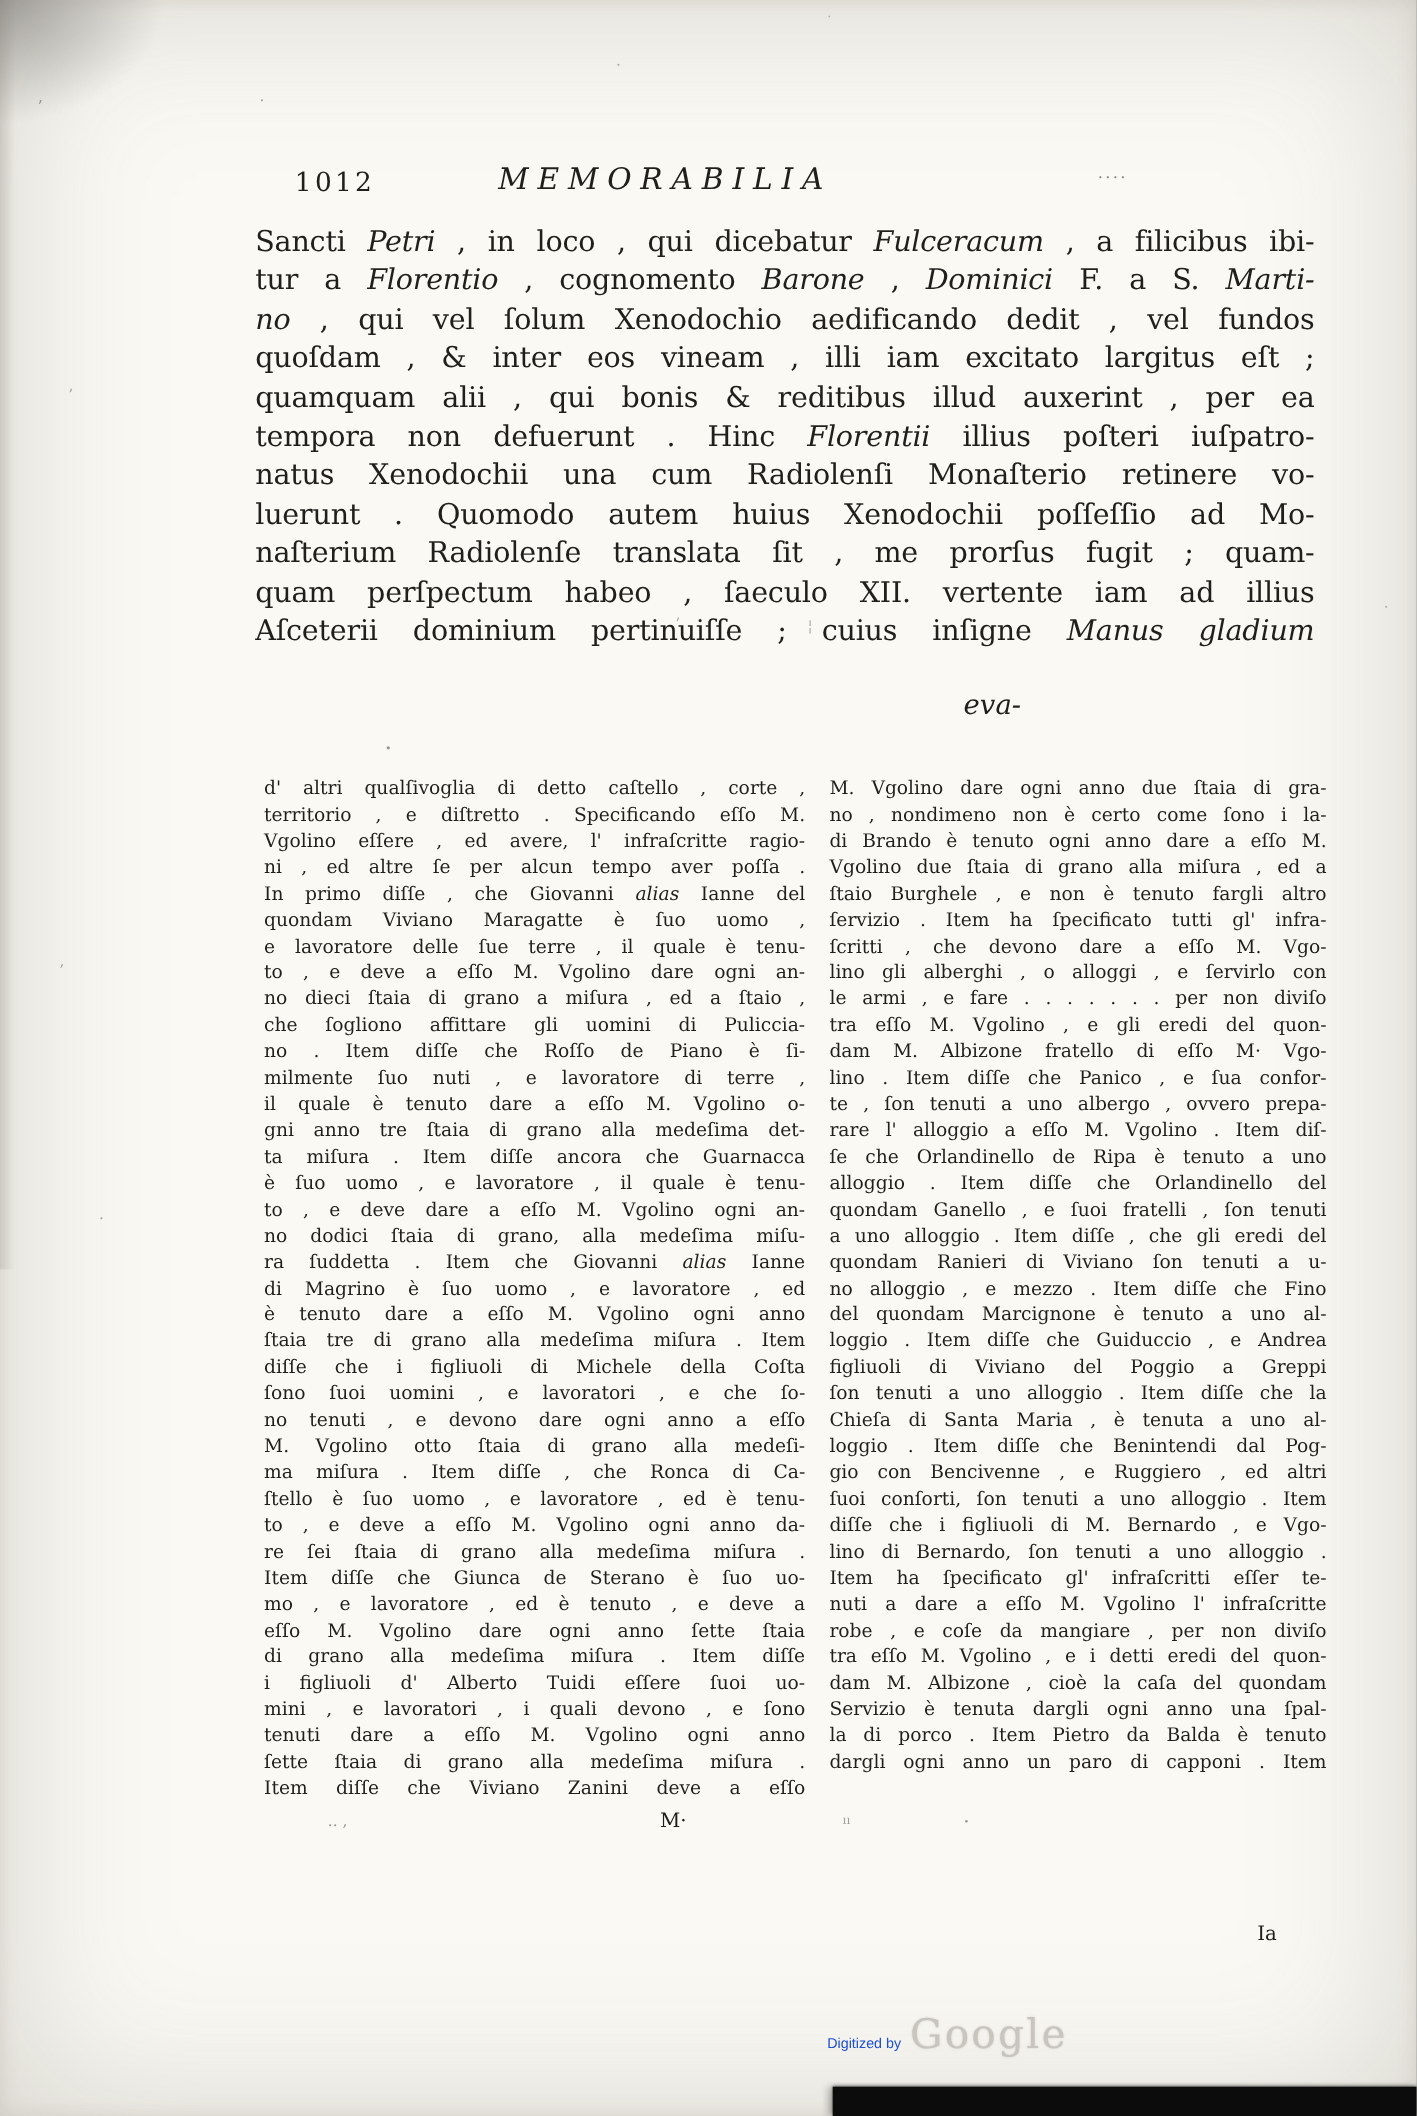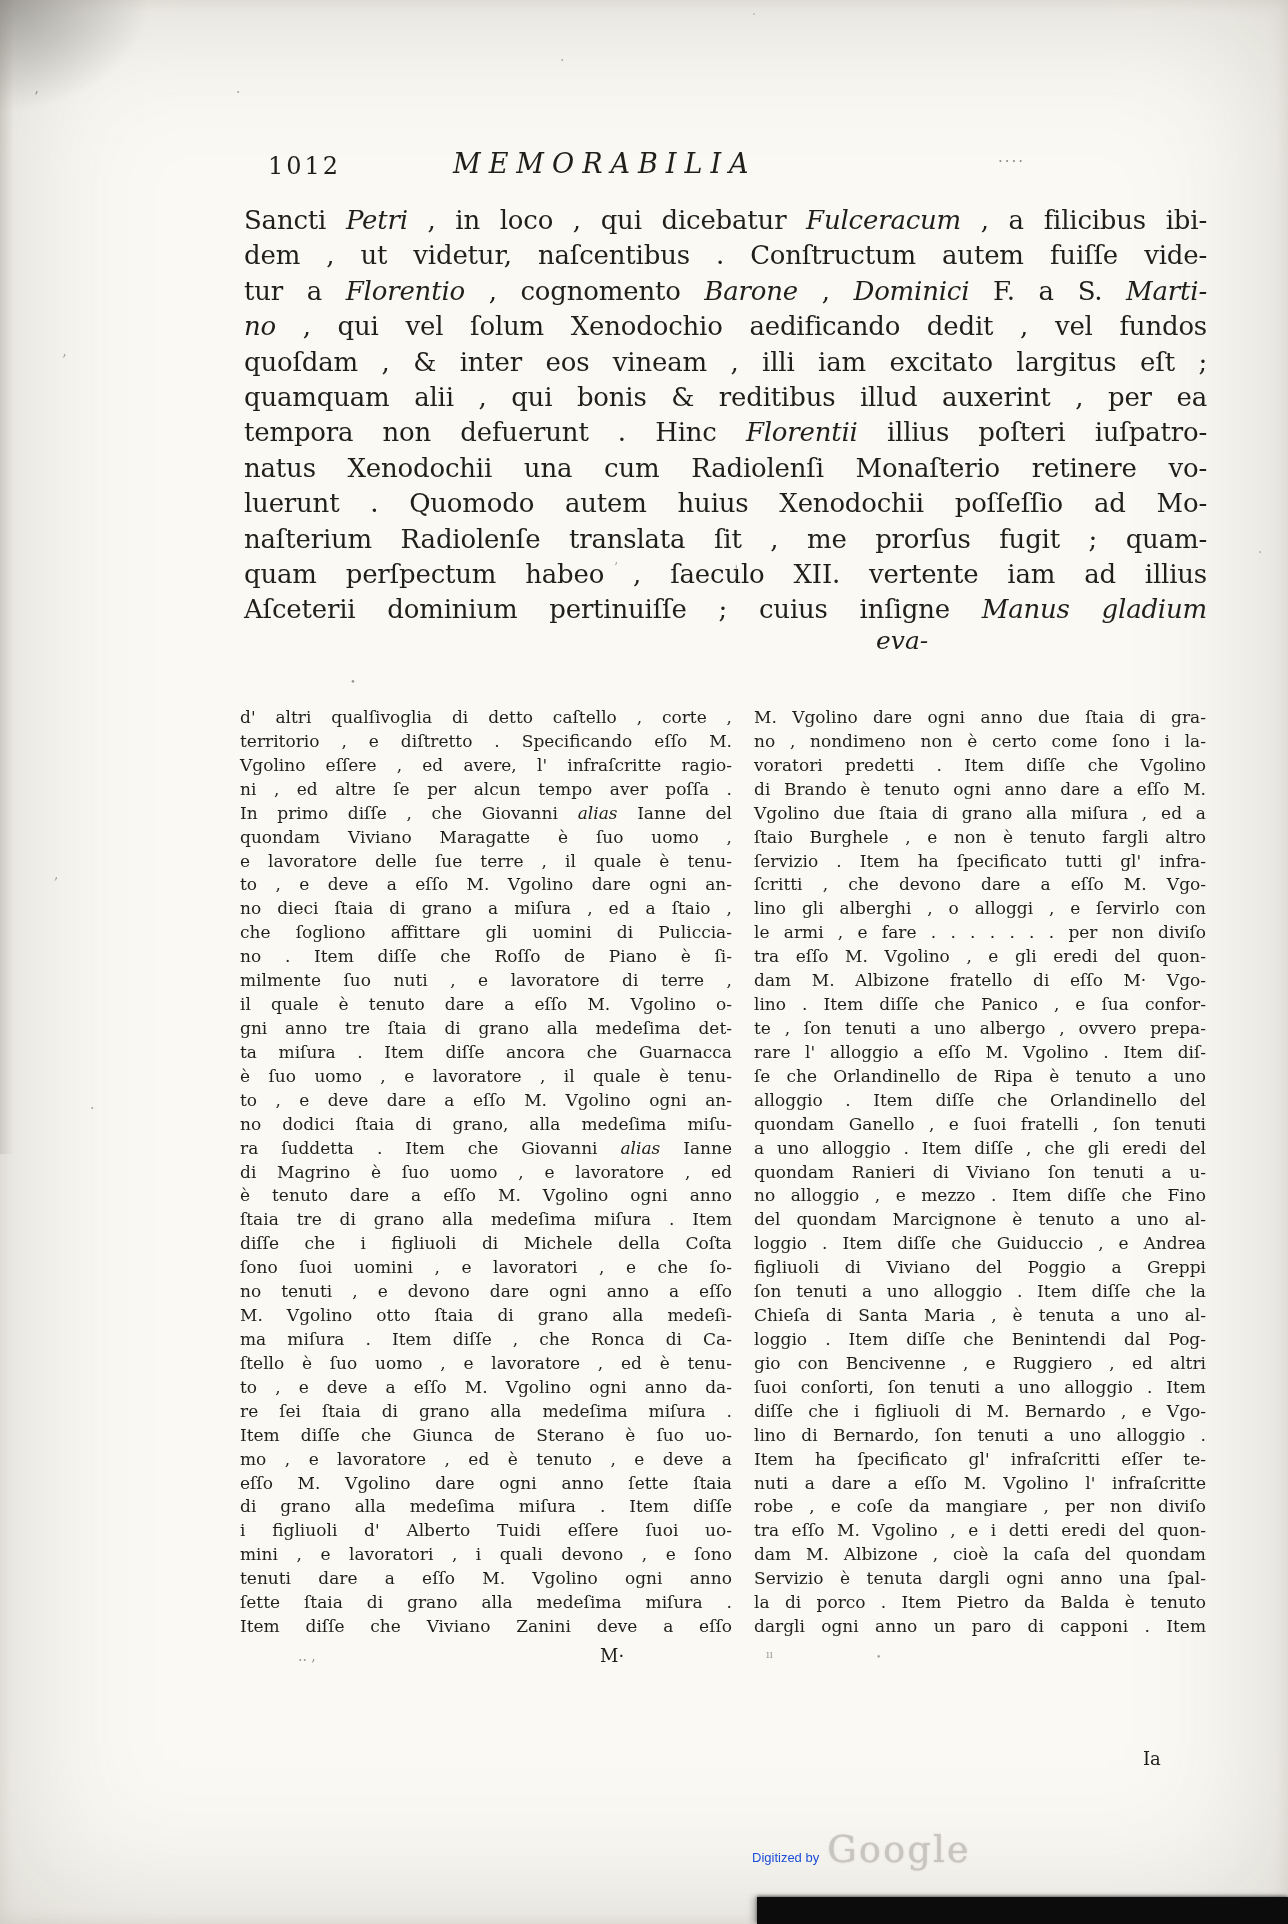--- a/index.html
+++ b/index.html
@@ -33,21 +33,21 @@
   }
   .header{
     position:absolute;left:453px;top:148px;
     font-size:27px;font-style:italic;letter-spacing:8px;white-space:nowrap;
   }
   .header-dots{
     position:absolute;left:998px;top:148px;
     font-size:15px;letter-spacing:2px;color:#8e8b83;
   }
   .main{
-    position:absolute;left:244px;top:203px;width:963px;
+    position:absolute;left:232px;top:203px;width:963px;
   }
   .main .line{
     height:35.4px;line-height:35.4px;
     font-size:26px;letter-spacing:-0.2px;
     text-align:justify;text-align-last:justify;
     overflow:visible;
   }
   .col{position:absolute;top:706px;}
   .col .line{
     height:23.93px;line-height:23.93px;
@@ -84,21 +84,20 @@
 <div class="scan">
   <div class="corner-shade"></div>
   <div class="edge-left"></div>
 
   <div class="pageno">1012</div>
   <div class="header">MEMORABILIA</div>
   <div class="header-dots">....</div>
 
   <div class="main">
       <div class="line"><span>Sancti </span><span class="it">Petri</span><span> , in loco , qui dicebatur </span><span class="it">Fulceracum</span><span> , a filicibus ibi-</span></div>
-      <div class="line">dem , ut videtur, naſcentibus . Conſtructum autem fuiſſe vide-</div>
       <div class="line"><span>tur a </span><span class="it">Florentio</span><span> , cognomento </span><span class="it">Barone</span><span> , </span><span class="it">Dominici</span><span> F. a S. </span><span class="it">Marti-</span></div>
       <div class="line"><span class="it">no</span><span> , qui vel ſolum Xenodochio aedificando dedit , vel fundos</span></div>
       <div class="line">quoſdam , &amp; inter eos vineam , illi iam excitato largitus eſt ;</div>
       <div class="line">quamquam alii , qui bonis &amp; reditibus illud auxerint , per ea</div>
       <div class="line"><span>tempora non defuerunt . Hinc </span><span class="it">Florentii</span><span> illius poſteri iuſpatro-</span></div>
       <div class="line">natus Xenodochii una cum Radiolenſi Monaſterio retinere vo-</div>
       <div class="line">luerunt . Quomodo autem huius Xenodochii poſſeſſio ad Mo-</div>
       <div class="line">naſterium Radiolenſe translata ſit , me prorſus fugit ; quam-</div>
       <div class="line">quam perſpectum habeo , ſaeculo XII. vertente iam ad illius</div>
       <div class="line"><span>Aſceterii dominium pertinuiſſe ; cuius inſigne </span><span class="it">Manus gladium</span></div>
@@ -142,21 +141,20 @@
       <div class="line">di grano alla medeſima miſura . Item diſſe</div>
       <div class="line">i figliuoli d' Alberto Tuidi eſſere ſuoi uo-</div>
       <div class="line">mini , e lavoratori , i quali devono , e ſono</div>
       <div class="line">tenuti dare a eſſo M. Vgolino ogni anno</div>
       <div class="line">ſette ſtaia di grano alla medeſima miſura .</div>
       <div class="line">Item diſſe che Viviano Zanini deve a eſſo</div>
     </div>
   <div class="col right">
       <div class="line">M. Vgolino dare ogni anno due ſtaia di gra-</div>
       <div class="line">no , nondimeno non è certo come ſono i la-</div>
-      <div class="line">voratori predetti . Item diſſe che Vgolino</div>
       <div class="line">di Brando è tenuto ogni anno dare a eſſo M.</div>
       <div class="line">Vgolino due ſtaia di grano alla miſura , ed a</div>
       <div class="line">ſtaio Burghele , e non è tenuto fargli altro</div>
       <div class="line">ſervizio . Item ha ſpecificato tutti gl' infra-</div>
       <div class="line">ſcritti , che devono dare a eſſo M. Vgo-</div>
       <div class="line">lino gli alberghi , o alloggi , e ſervirlo con</div>
       <div class="line">le armi , e fare . . . . . . . per non diviſo</div>
       <div class="line">tra eſſo M. Vgolino , e gli eredi del quon-</div>
       <div class="line">dam M. Albizone fratello di eſſo M· Vgo-</div>
       <div class="line">lino . Item diſſe che Panico , e ſua confor-</div>

